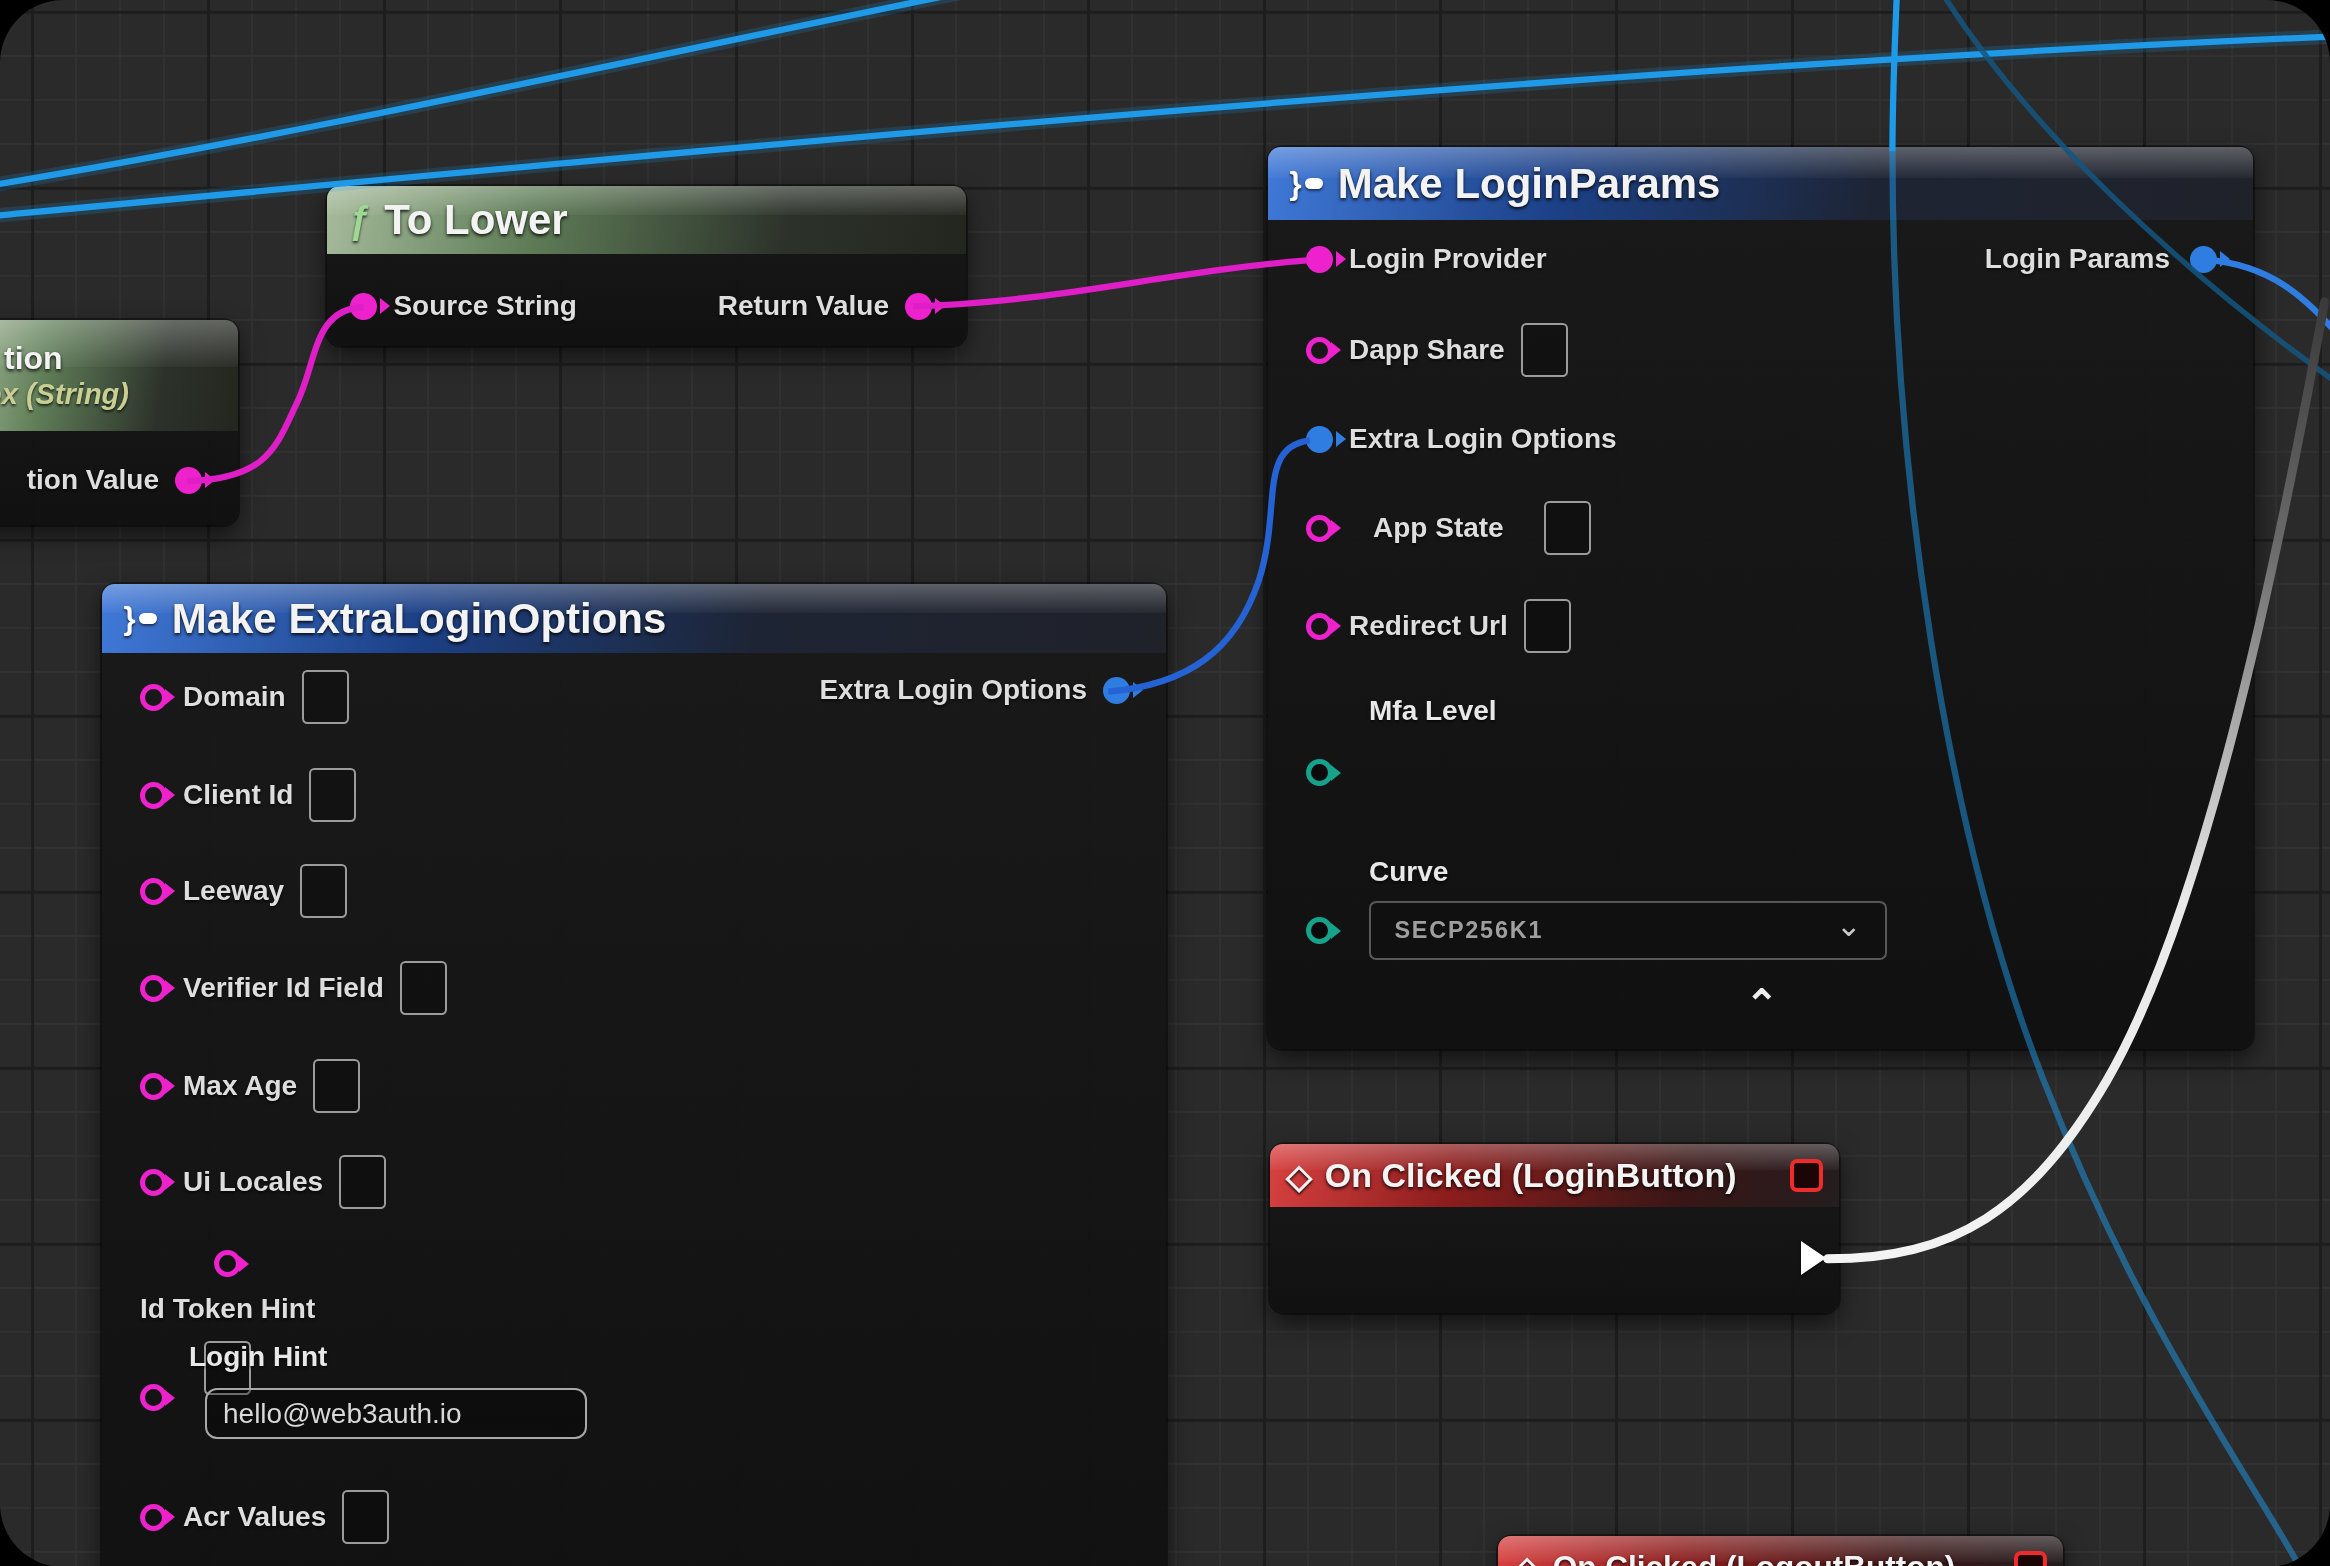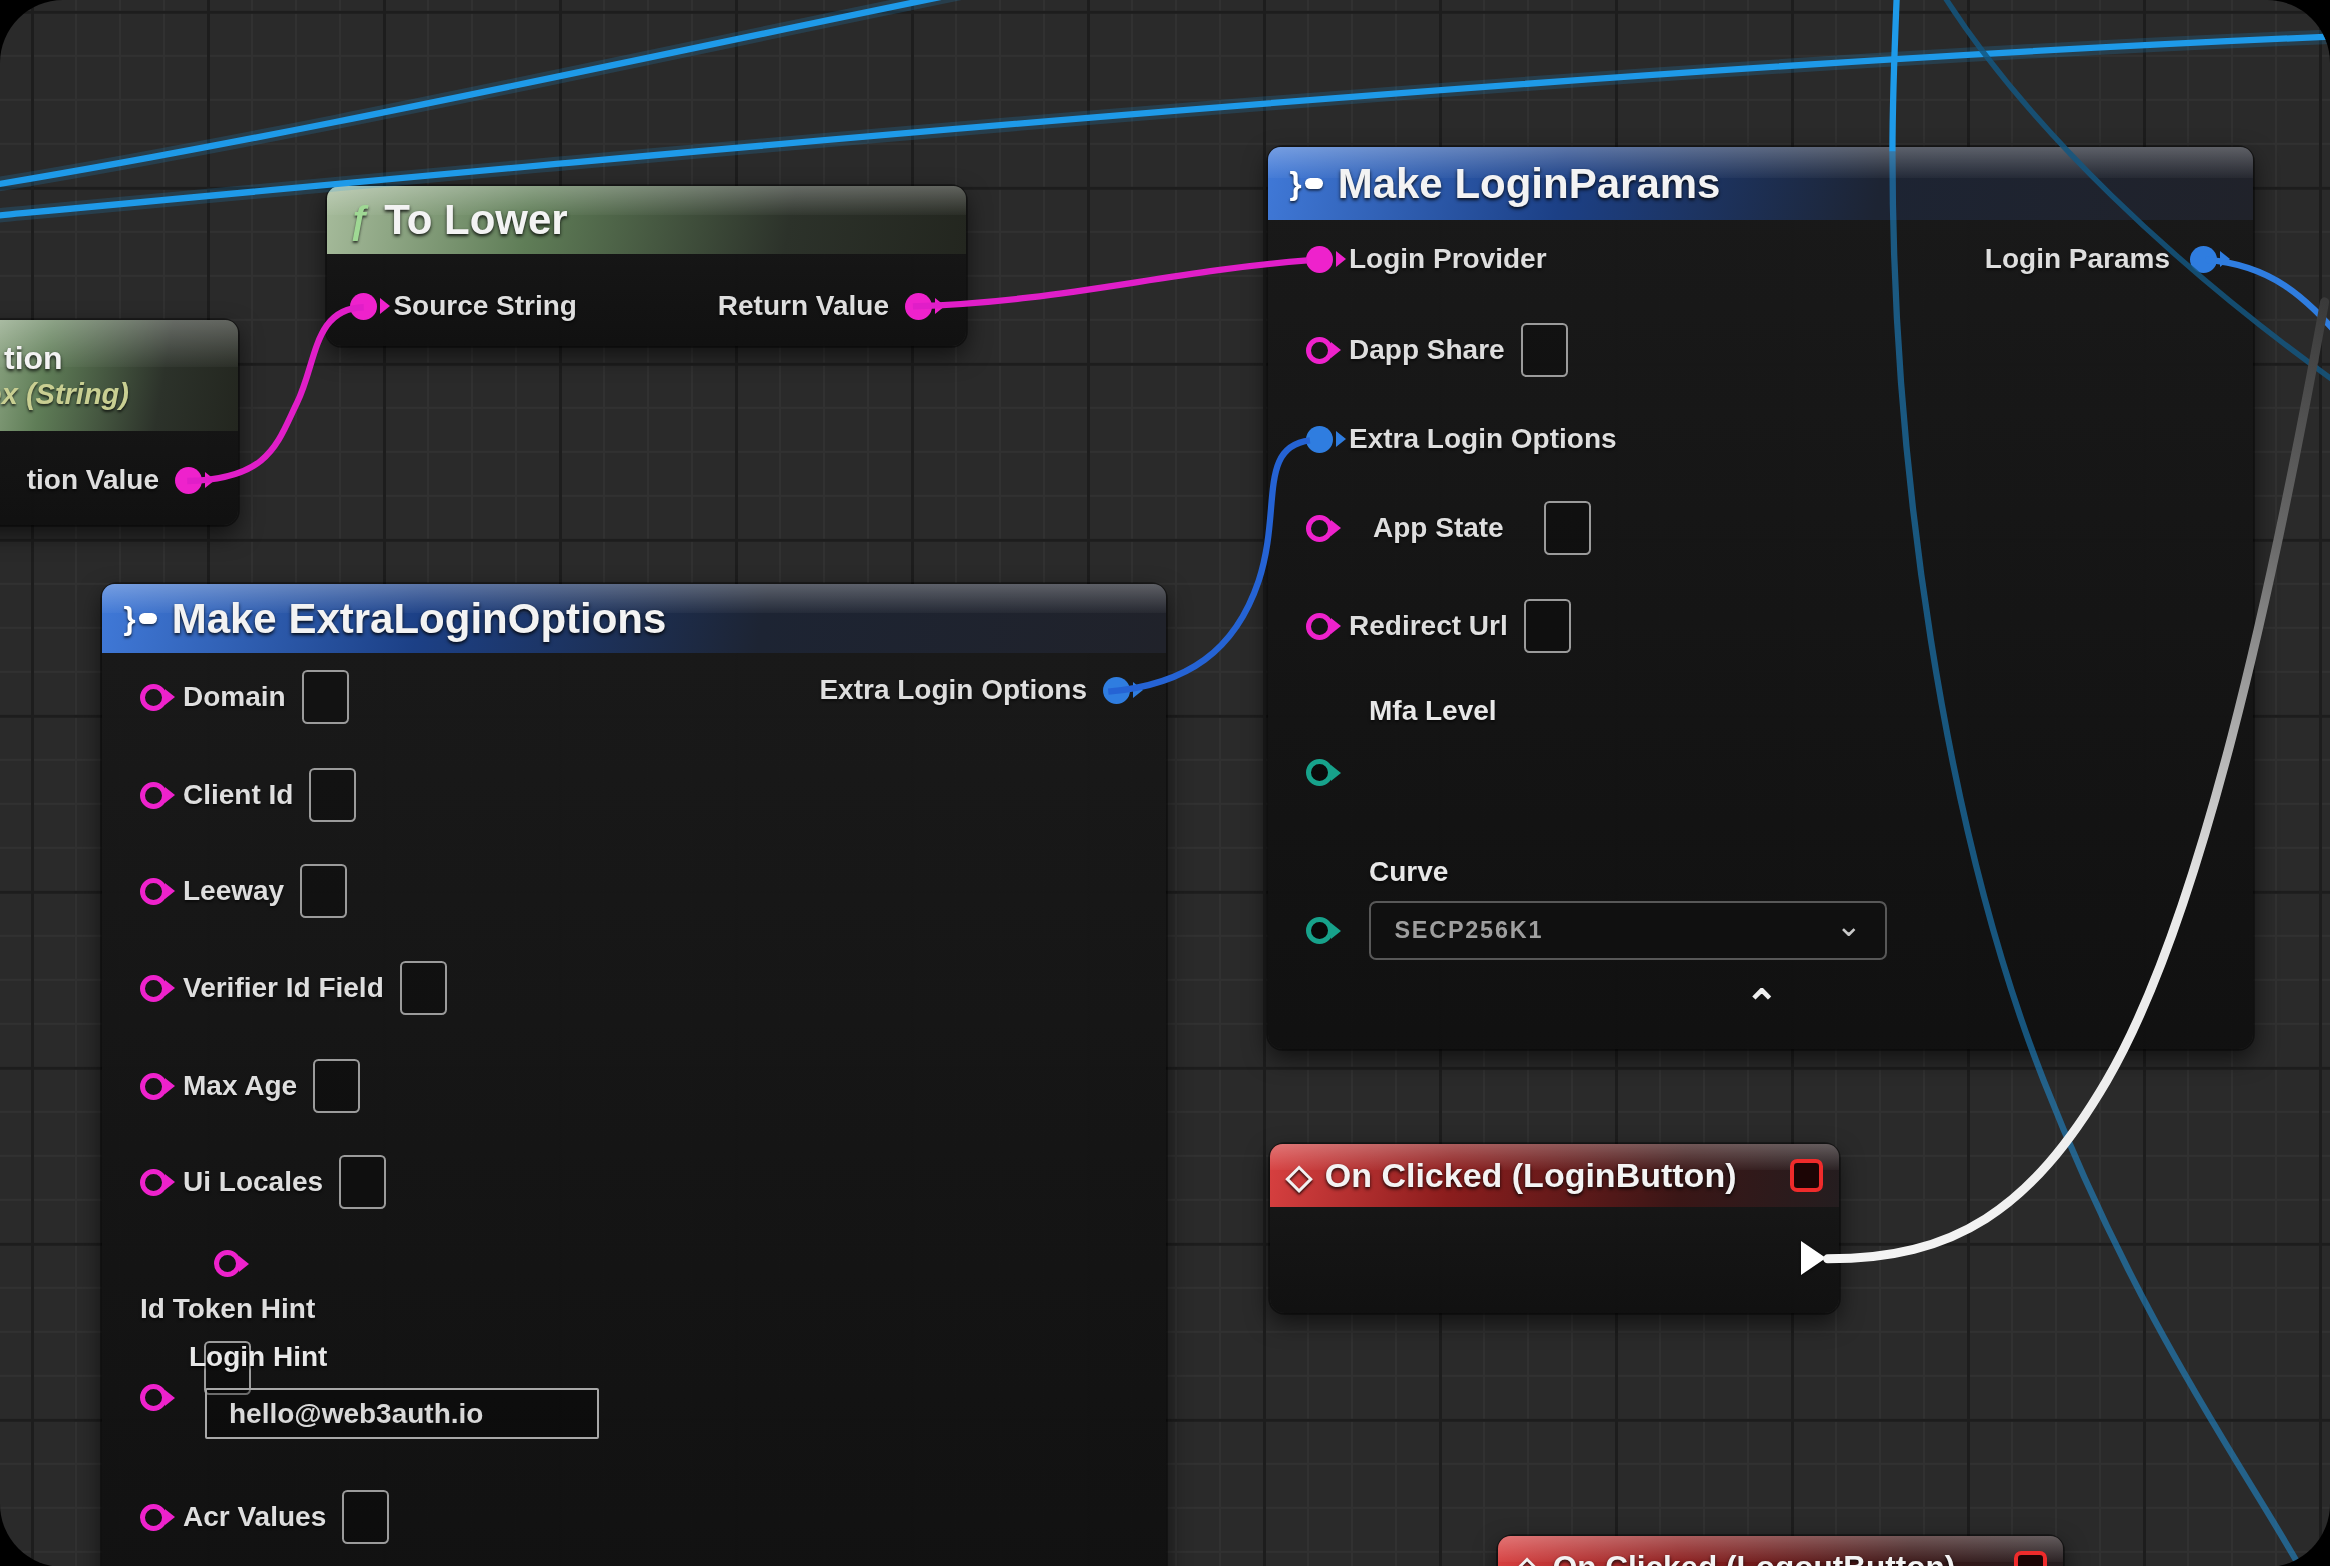--- a/index.html
+++ b/index.html
@@ -67,23 +67,23 @@
   .pin.magenta::after{border-left-color:#ee22cc;}
   .pin.blue{color:#2f7de0;border-color:#2f7de0;}
   .pin.blue.filled{background:#2f7de0;}
   .pin.blue::after{border-left-color:#2f7de0;}
   .pin.teal{color:#17a28b;border-color:#17a28b;}
   .pin.teal::after{border-left-color:#17a28b;}
 
   .valbox{width:43px;height:50px;border:2.7px solid #9b9b9b;border-radius:5.4px;background:rgba(0,0,0,.25);flex:0 0 auto;}
 
   .textfield{
-    position:absolute;display:flex;align-items:center;padding:0 22px;
-    border:2.7px solid #a8a8a8;border-radius:2px;background:rgba(0,0,0,.3);
-    font-size:28px;font-weight:700;color:#d8d8d8;white-space:nowrap;
+    position:absolute;display:flex;align-items:center;padding:0 16px;
+    border:2.7px solid #a8a8a8;border-radius:12px;background:rgba(0,0,0,.3);
+    font-size:28px;font-weight:400;color:#d8d8d8;white-space:nowrap;
   }
 
   .enum-label{position:absolute;font-size:28px;font-weight:700;color:#e8e8e8;text-shadow:0 1.8px 2.7px rgba(0,0,0,.6);}
   .dropdown{
     position:absolute;width:518px;height:59px;box-sizing:border-box;
     border:2.7px solid #585858;border-radius:7.2px;background:#101010;
     display:flex;align-items:center;justify-content:space-between;padding:0 23.4px;
   }
   .dd-value{font-size:23.4px;font-weight:700;letter-spacing:1.8px;color:#9f9f9f;}
   .dd-chev{font-size:31px;color:#c9c9c9;line-height:0;margin-top:-9px;}

